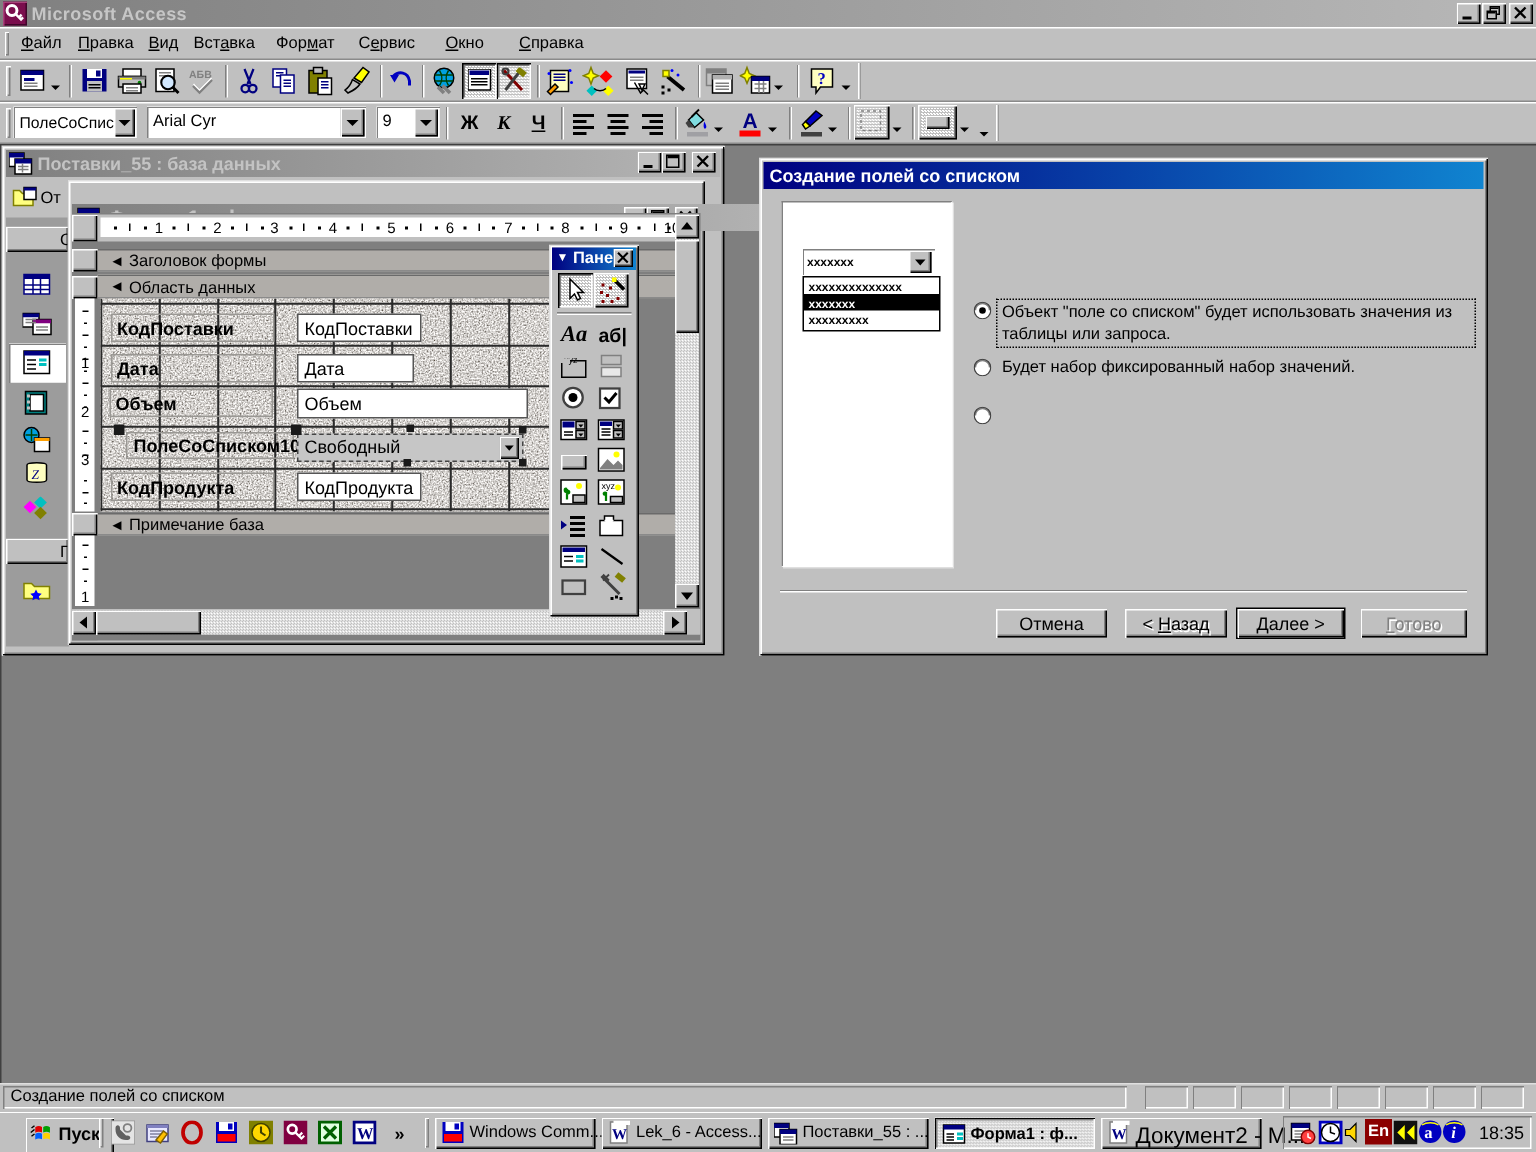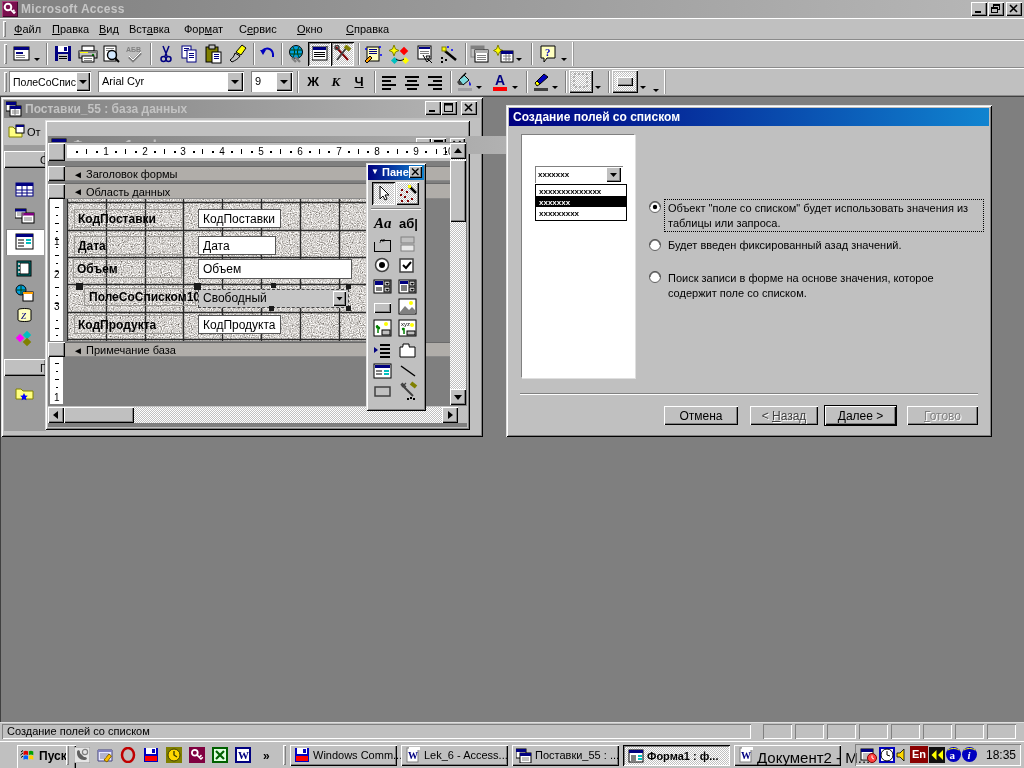--- a/index.html
+++ b/index.html
@@ -825,33 +825,32 @@
         <circle cx="6" cy="6" r="2.2" fill="#000"></circle>
       </svg>
     <div class="abs" style="left:158px;top:94px;width:320px;height:33px;border:1px dotted #000;"></div>
     <div class="abs" style="left:162px;top:96px;width:330px;font-size:11px;line-height:15px;white-space:nowrap;">Объект "поле со списком" будет использовать значения из<br>таблицы или запроса.</div>
 
     <svg class="abs" style="left:143px;top:134px;" width="12" height="12">
         <circle cx="6" cy="6" r="5.5" fill="#fff"></circle>
         <path d="M1 6 A5 5 0 0 1 11 6" fill="none" stroke="#808080" stroke-width="1.5"></path>
         <circle cx="6" cy="6" r="5.5" fill="none" stroke="#404040" stroke-width="0.8"></circle>
       </svg>
-    <div class="abs" style="left:162px;top:134px;width:320px;font-size:11px;">Будет введен фиксированный азад значений.</div>
+    <div class="abs" style="left:162px;top:134px;width:320px;font-size:11px;">Будет набор фиксированный набор значений.</div>
 
     <svg class="abs" style="left:143px;top:166px;" width="12" height="12">
         <circle cx="6" cy="6" r="5.5" fill="#fff"></circle>
         <path d="M1 6 A5 5 0 0 1 11 6" fill="none" stroke="#808080" stroke-width="1.5"></path>
         <circle cx="6" cy="6" r="5.5" fill="none" stroke="#404040" stroke-width="0.8"></circle>
       </svg>
-    <div class="abs" style="left:162px;top:166px;width:330px;font-size:11px;line-height:15px;white-space:nowrap;">Поиск записи в форме на основе значения, которое<br>содержит поле со списком.</div>
 
     <div class="abs" style="left:14px;top:288px;width:458px;height:2px;box-shadow:inset 0 1px 0 #808080, inset 0 -1px 0 #fff;"></div>
 
     <div class="abs btnface" style="left:158px;top:301px;width:74px;height:19px;font-size:12px;text-align:center;padding-top:3px;">Отмена</div>
-    <div class="abs btnface" style="left:244px;top:301px;width:68px;height:19px;font-size:12px;text-align:center;padding-top:3px;color:#404040;text-shadow:1px 1px 0 #fff;">&lt; <u>Н</u>азад</div>
+    <div class="abs btnface" style="left:244px;top:301px;width:68px;height:19px;font-size:12px;text-align:center;padding-top:3px;color:#000000;text-shadow:1px 1px 0 #fff;">&lt; <u>Н</u>азад</div>
     <div class="abs" style="left:318px;top:300px;width:73px;height:21px;border:1px solid #000;background:#c0c0c0;">
         <div class="btnface" style="width:71px;height:19px;font-size:12px;text-align:center;padding-top:3px;"><u>Д</u>алее &gt;</div>
       </div>
     <div class="abs btnface" style="left:401px;top:301px;width:71px;height:19px;font-size:12px;text-align:center;padding-top:3px;color:#808080;text-shadow:1px 1px 0 #fff;"><u>Г</u>отово</div>
   </div>
 
 </div>
 
 <div class="abs" id="statusbar" style="left:0;top:722px;width:1024px;height:19px;background:#c0c0c0;box-shadow:inset 0 1px 0 #dfdfdf;">
   <div class="abs sunkenlite" style="left:2px;top:2px;width:749px;height:15px;">

